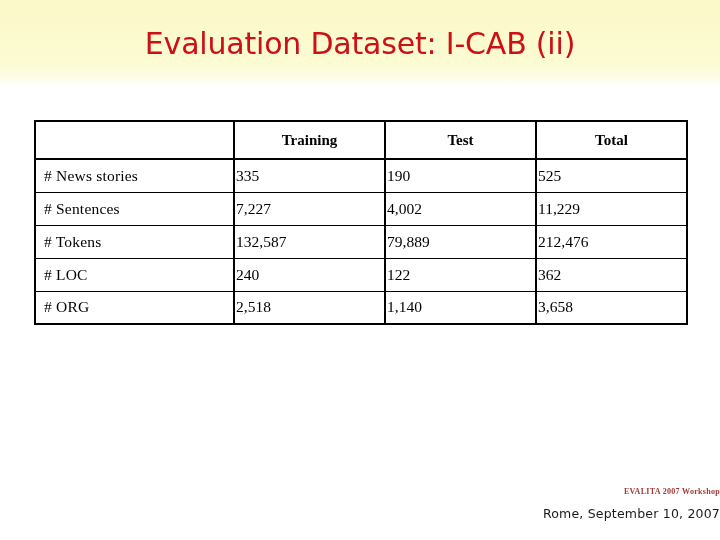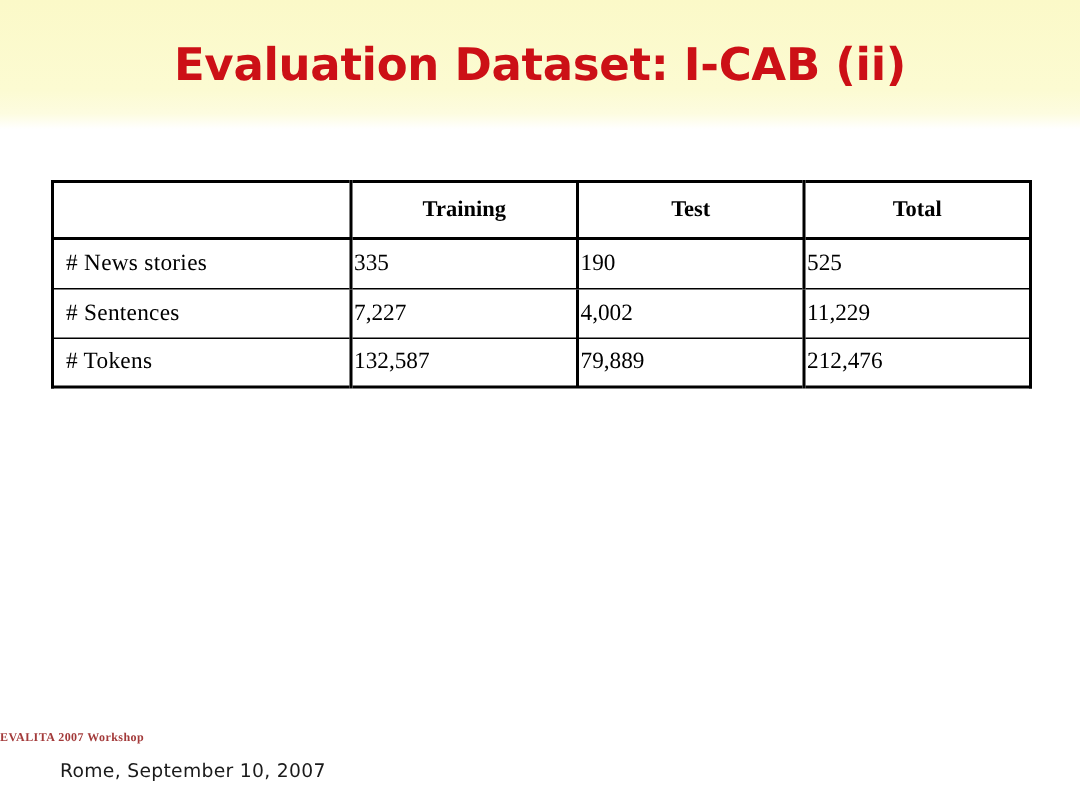--- a/index.html
+++ b/index.html
@@ -30,21 +30,21 @@
         #ffffff 100%);
   }
   .slide-title {
     position: absolute;
     left: 0;
     top: 26px;
     width: 720px;
     text-align: center;
     font-family: "DejaVu Sans", sans-serif;
     font-size: 30px;
-    font-weight: 700;
+    font-weight: 400;
     letter-spacing: -0.2px;
     color: #cc1016;
     white-space: nowrap;
   }
 
   
   .table-wrap {
     position: absolute;
     left: 34px;
     top: 120px;
@@ -100,21 +100,21 @@
   table.stats td.sep-left {
     border-left: 2px solid #000000;
   }
 
   
   .footer {
     position: absolute;
     left: 0;
     top: 486px;
     width: 720px;
-    text-align: left;
+    text-align: right;
   }
   .footer-workshop {
     font-family: "Liberation Serif", serif;
     font-size: 8px;
     font-weight: bold;
     color: #a33a3a;
     letter-spacing: 0.3px;
     line-height: 11px;
   }
   .footer-place {
@@ -161,20 +161,32 @@
         <td class="num sep-left">7,227</td>
         <td class="num sep-left">4,002</td>
         <td class="num sep-left">11,229</td>
       </tr>
       <tr>
         <td class="row-label"># Tokens</td>
         <td class="num sep-left">132,587</td>
         <td class="num sep-left">79,889</td>
         <td class="num sep-left">212,476</td>
       </tr>
+      <tr>
+        <td class="row-label"># LOC</td>
+        <td class="num sep-left">240</td>
+        <td class="num sep-left">122</td>
+        <td class="num sep-left">362</td>
+      </tr>
+      <tr>
+        <td class="row-label"># ORG</td>
+        <td class="num sep-left">2,518</td>
+        <td class="num sep-left">1,140</td>
+        <td class="num sep-left">3,658</td>
+      </tr>
     </tbody>
   </table>
 </div>
 
 <div class="footer">
   <div class="footer-workshop">EVALITA 2007 Workshop</div>
   <div class="footer-place">Rome, September 10, 2007</div>
 </div>
 
 </body></html>

